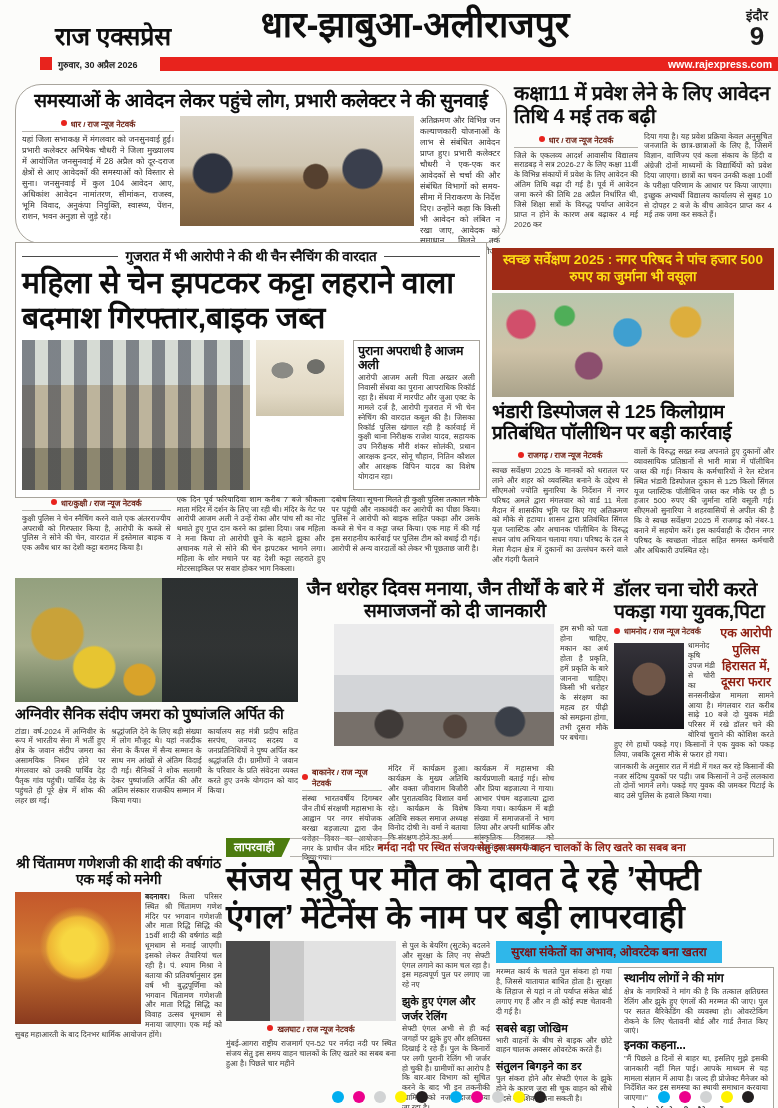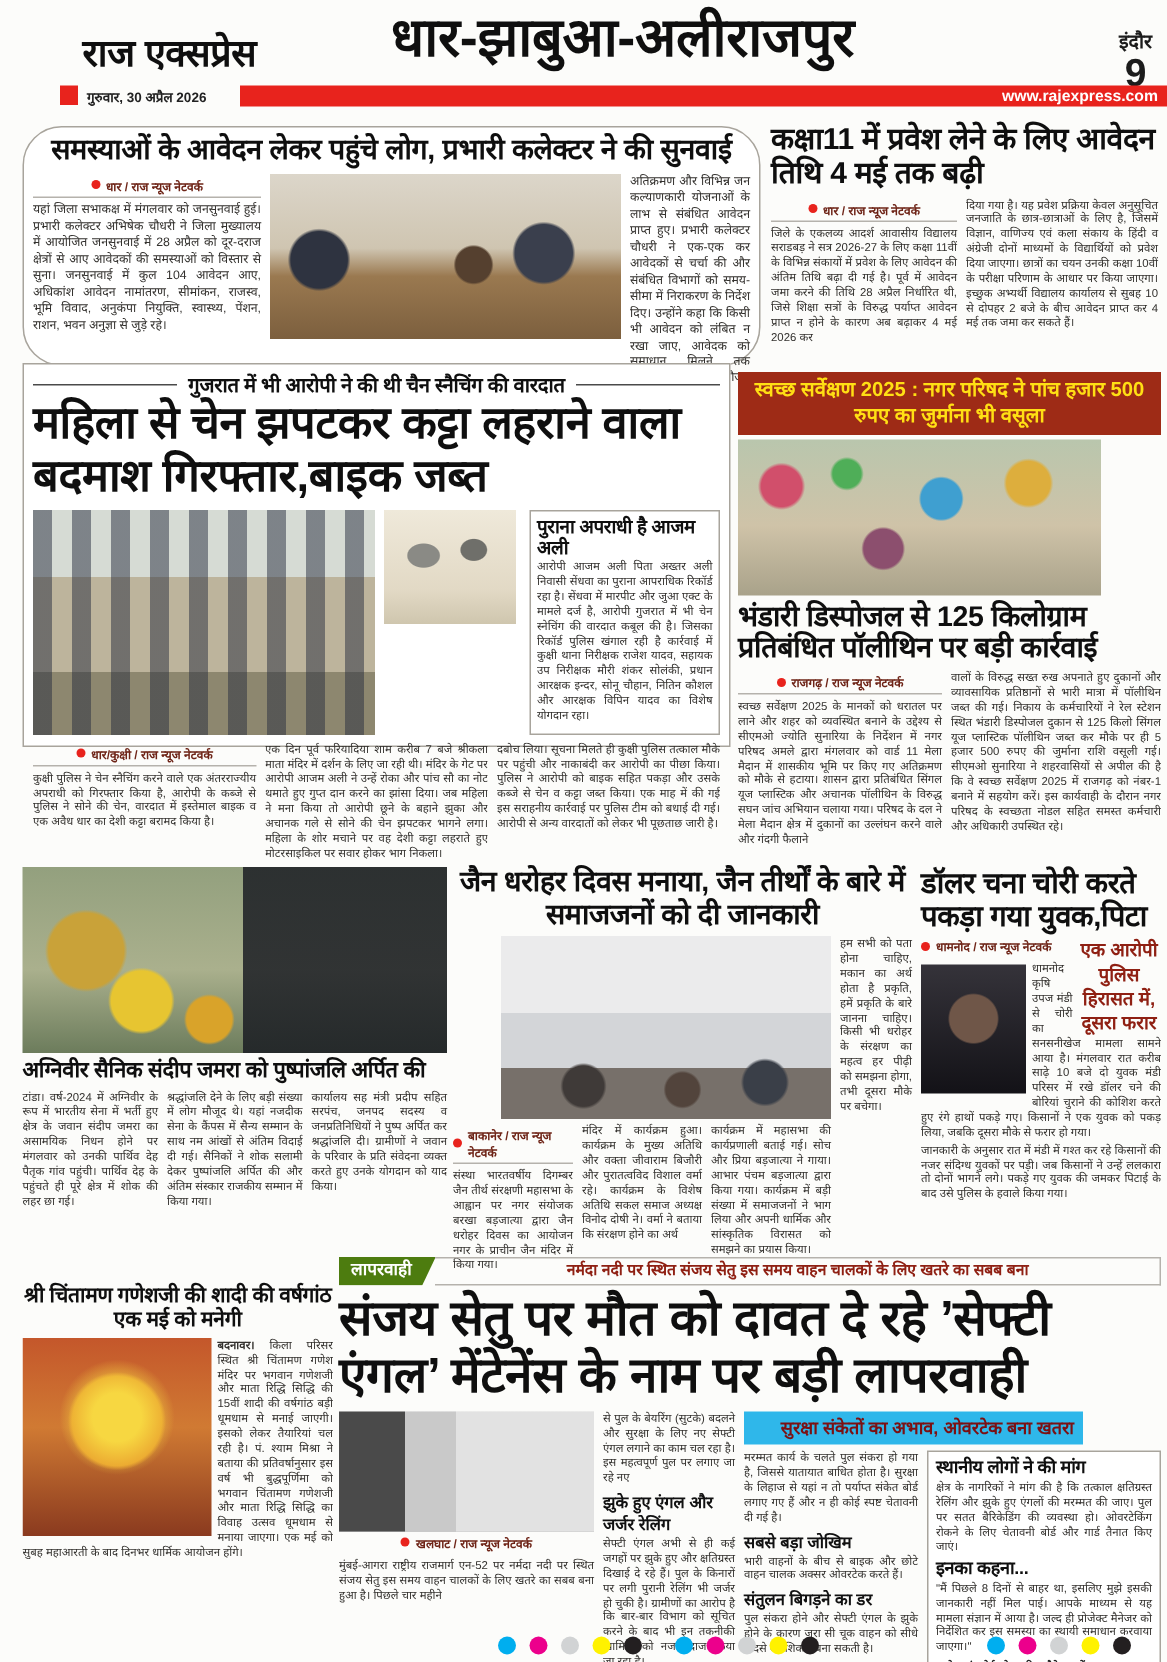--- a/index.html
+++ b/index.html
@@ -67,21 +67,21 @@
   .subhead{font-weight:bold;font-size:11px;color:#111;margin:3px 0 1px;}
 </style>
 </head>
 <body>
 
 <div class="page">
 
   <div class="abs" style="left:0;top:0;width:778px;height:84px;">
     <div class="abs hl" style="left:55px;top:22px;font-size:25px;">राज एक्सप्रेस</div>
     <div class="abs hl" style="left:195px;top:4px;width:440px;text-align:center;font-size:36px;">धार-झाबुआ-अलीराजपुर</div>
-    <div class="abs" style="right:10px;top:6px;text-align:center;margin-top:12px;">
+    <div class="abs" style="right:10px;top:6px;text-align:center;">
       <div style="font-size:13px;font-weight:bold;">इंदौर</div>
       <div style="font-size:26px;font-weight:bold;line-height:0.95;">9</div>
     </div>
     <div class="abs" style="left:40px;top:57px;width:12px;height:13px;background:#e8231d;"></div>
     <div class="abs" style="left:58px;top:58px;font-size:9px;font-weight:bold;color:#222;">गुरुवार, 30 अप्रैल 2026</div>
     <div class="abs" style="left:160px;top:57px;right:0;height:14px;background:#e8231d;display:flex;justify-content:flex-end;align-items:center;padding-right:6px;box-sizing:border-box;">
       <span style="color:#fff;font-size:10.5px;font-weight:bold;">www.rajexpress.com</span>
     </div>
   </div>
 
@@ -187,21 +187,21 @@
           <div class="tiny">कार्यालय सह मंत्री प्रदीप सहित सरपंच, जनपद सदस्य व जनप्रतिनिधियों ने पुष्प अर्पित कर श्रद्धांजलि दी। ग्रामीणों ने जवान के परिवार के प्रति संवेदना व्यक्त करते हुए उनके योगदान को याद किया।</div>
         </div>
     </div>
   </div>
 
   <div class="abs" style="left:302px;top:578px;width:306px;height:276px;">
     <div class="hl" style="font-size:19px;text-align:center;">जैन धरोहर दिवस मनाया, जैन तीर्थों के बारे में समाजजनों को दी जानकारी</div>
     <div class="colrow" style="margin-top:3px;">
       <div style="width:252px;">
         <div class="ph ph-jain" style="width:220px;height:122px;margin-left:32px;"></div>
-        <div class="colrow" style="margin-top:3px;">
+        <div class="colrow" style="margin-top:18px;">
           <div style="flex:1;">
             <div class="byline">
                 <span class="dot"></span>
                 <span>बाकानेर / राज न्यूज नेटवर्क</span>
               </div>
             <div class="tiny">संस्था भारतवर्षीय दिगम्बर जैन तीर्थ संरक्षणी महासभा के आह्वान पर नगर संयोजक बरखा बड़जात्या द्वारा जैन धरोहर दिवस का आयोजन नगर के प्राचीन जैन मंदिर में किया गया।</div>
           </div>
           <div style="flex:1;">
               <div class="tiny">मंदिर में कार्यक्रम हुआ। कार्यक्रम के मुख्य अतिथि और वक्ता जीवाराम बिजौरी और पुरातत्वविद विशाल वर्मा रहे। कार्यक्रम के विशेष अतिथि सकल समाज अध्यक्ष विनोद दोषी ने। वर्मा ने बताया कि संरक्षण होने का अर्थ</div>
             </div>
@@ -256,21 +256,21 @@
             <span>खलघाट / राज न्यूज नेटवर्क</span>
           </div>
         <div class="tiny">मुंबई-आगरा राष्ट्रीय राजमार्ग एन-52 पर नर्मदा नदी पर स्थित संजय सेतु इस समय वाहन चालकों के लिए खतरे का सबब बना हुआ है। पिछले चार महीने</div>
       </div>
       <div style="width:88px;">
         <div class="tiny">से पुल के बेयरिंग (सुटके) बदलने और सुरक्षा के लिए नए सेफ्टी एंगल लगाने का काम चल रहा है। इस महत्वपूर्ण पुल पर लगाए जा रहे नए</div>
         <div class="subhead">झुके हुए एंगल और जर्जर रेलिंग</div>
         <div class="tiny">सेफ्टी एंगल अभी से ही कई जगहों पर झुके हुए और क्षतिग्रस्त दिखाई दे रहे हैं। पुल के किनारों पर लगी पुरानी रेलिंग भी जर्जर हो चुकी है। ग्रामीणों का आरोप है कि बार-बार विभाग को सूचित करने के बाद भी इन तकनीकी खामियों को नजरअंदाज किया जा रहा है।</div>
       </div>
       <div style="flex:1;">
-        <div style="width:226px;background:#2fb7ea;color:#7b1113;font-weight:bold;font-size:12px;text-align:right;line-height:1.2;padding:4px 6px;box-sizing:border-box;">सुरक्षा संकेतों का अभाव, ओवरटेक बना खतरा</div>
+        <div style="width:226px;background:#2fb7ea;color:#7b1113;font-weight:bold;font-size:12px;text-align:center;line-height:1.2;padding:4px 6px;box-sizing:border-box;">सुरक्षा संकेतों का अभाव, ओवरटेक बना खतरा</div>
         <div class="colrow" style="margin-top:4px;">
           <div style="flex:1;">
             <div class="tiny">मरम्मत कार्य के चलते पुल संकरा हो गया है, जिससे यातायात बाधित होता है। सुरक्षा के लिहाज से यहां न तो पर्याप्त संकेत बोर्ड लगाए गए हैं और न ही कोई स्पष्ट चेतावनी दी गई है।</div>
             <div class="subhead">सबसे बड़ा जोखिम</div>
             <div class="tiny">भारी वाहनों के बीच से बाइक और छोटे वाहन चालक अक्सर ओवरटेक करते हैं।</div>
             <div class="subhead">संतुलन बिगड़ने का डर</div>
             <div class="tiny">पुल संकरा होने और सेफ्टी एंगल के झुके होने के कारण जरा सी चूक वाहन को सीधे हादसे का शिकार बना सकती है।</div>
           </div>
           <div class="box" style="width:156px;padding:4px 5px;box-sizing:border-box;">
             <div class="hl" style="font-size:12px;">स्थानीय लोगों ने की मांग</div>

